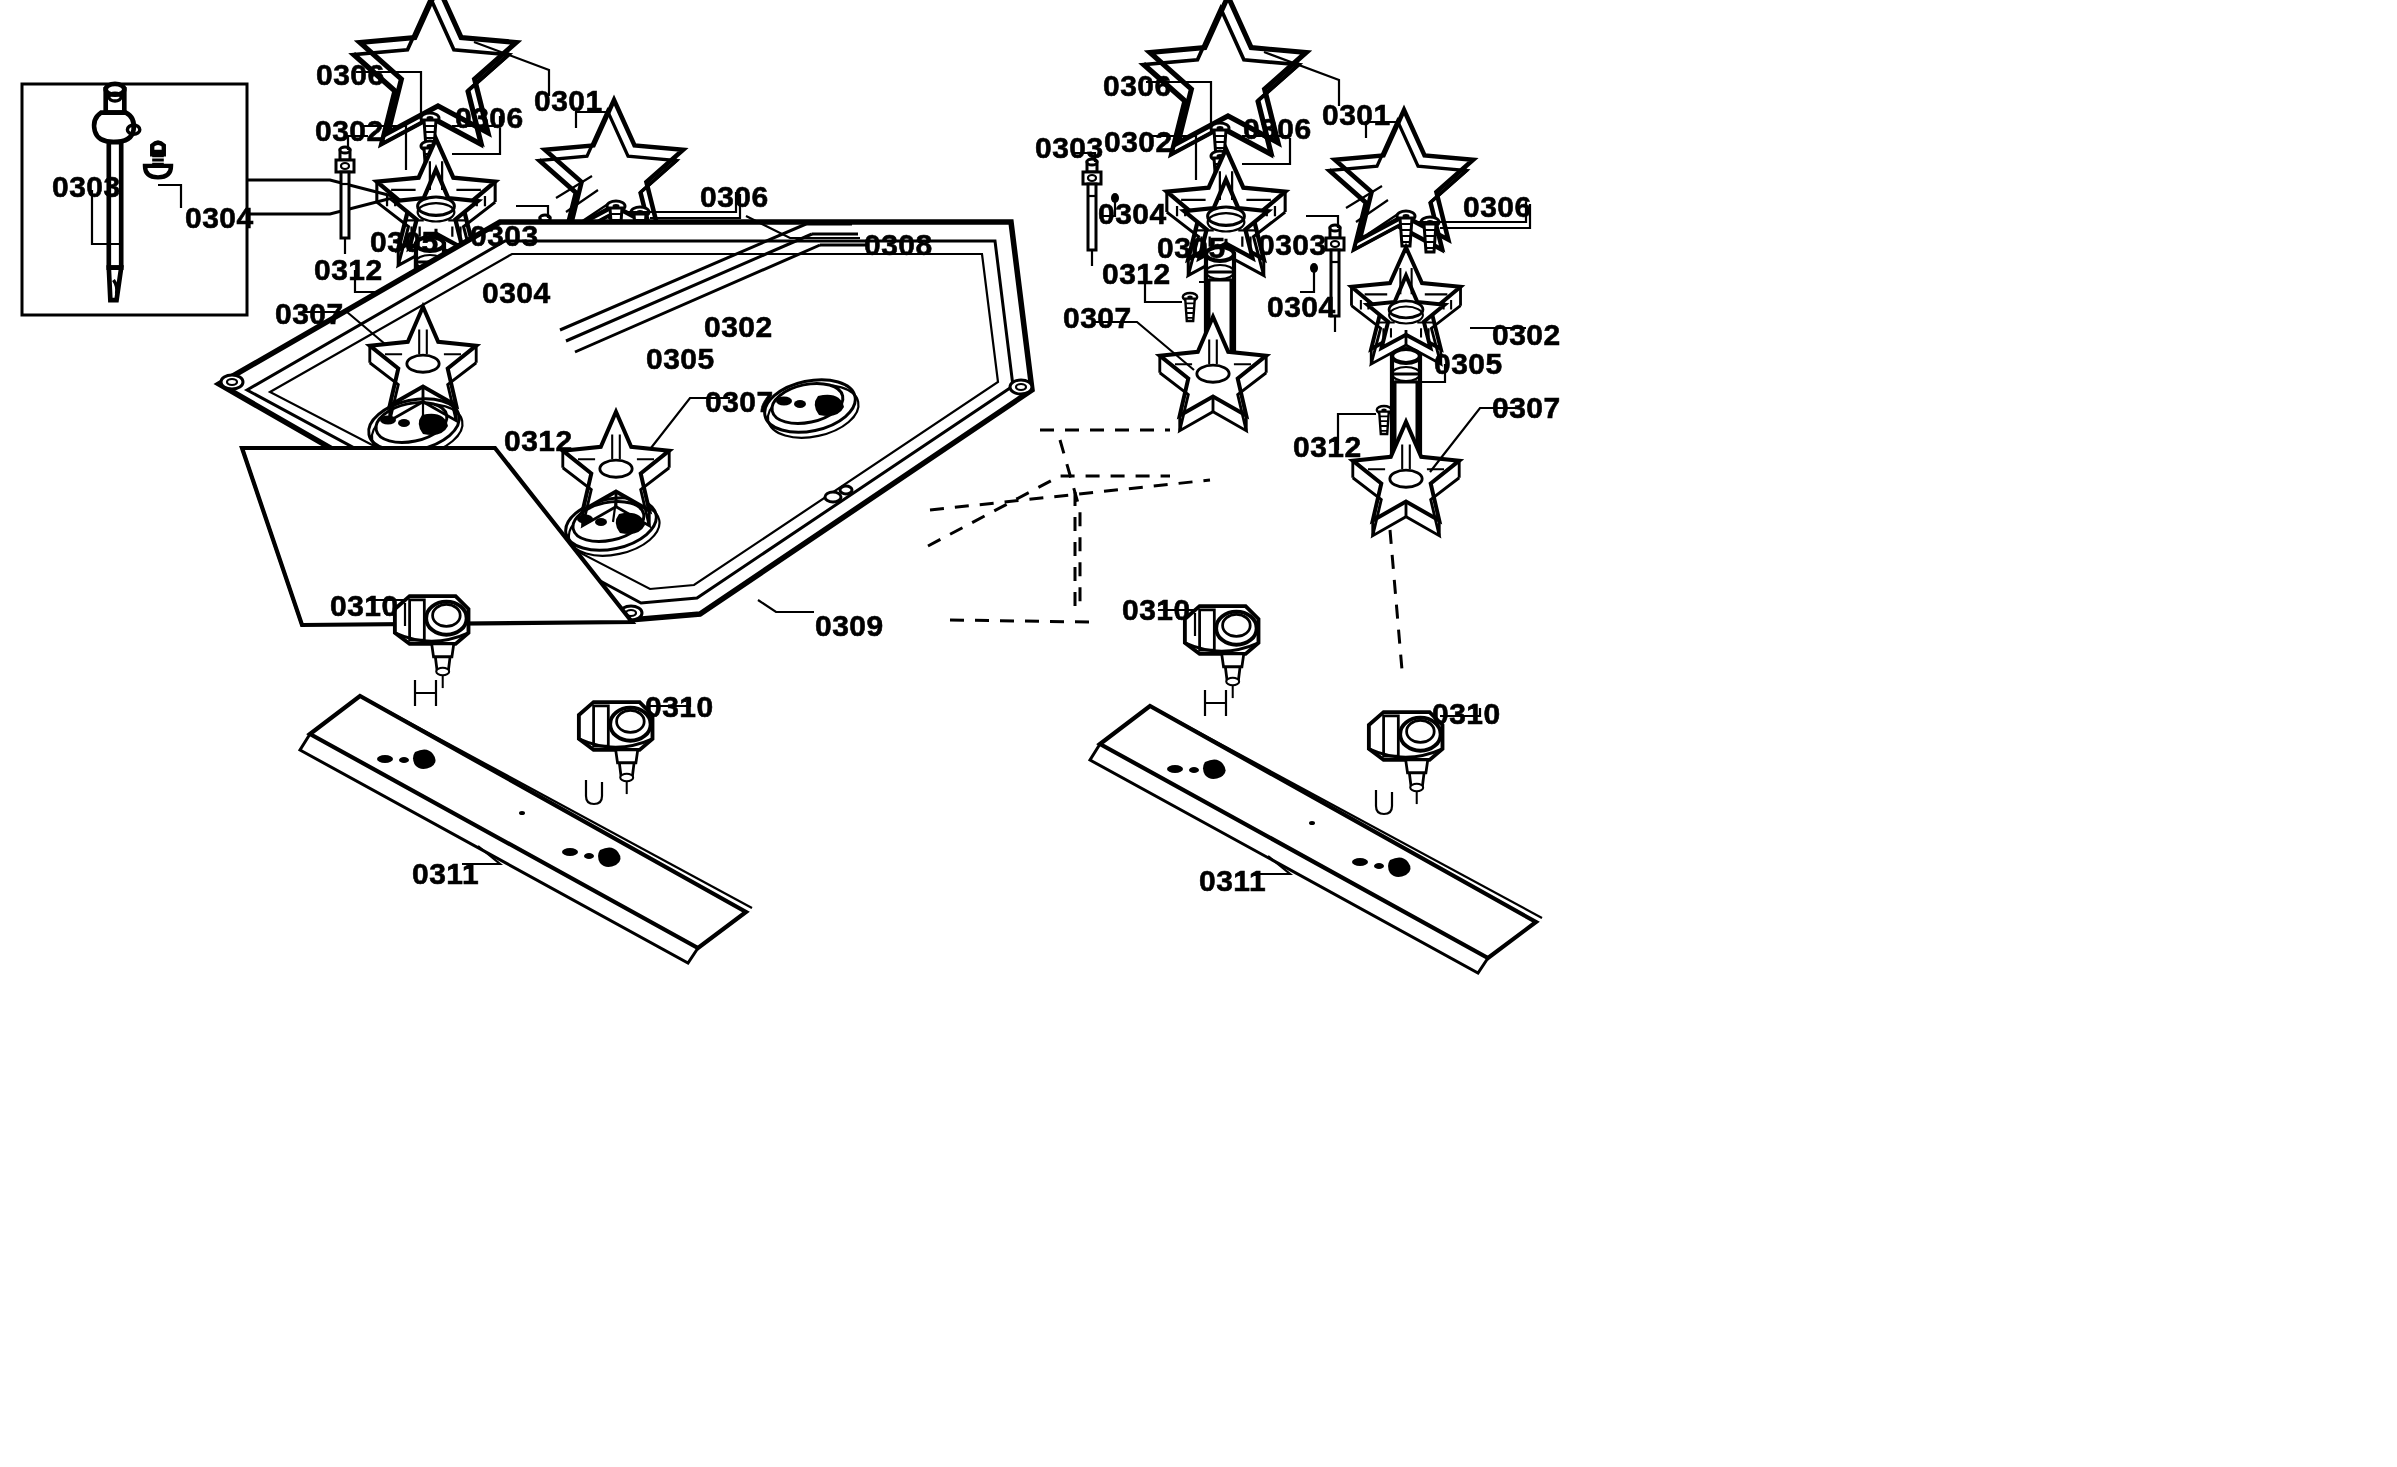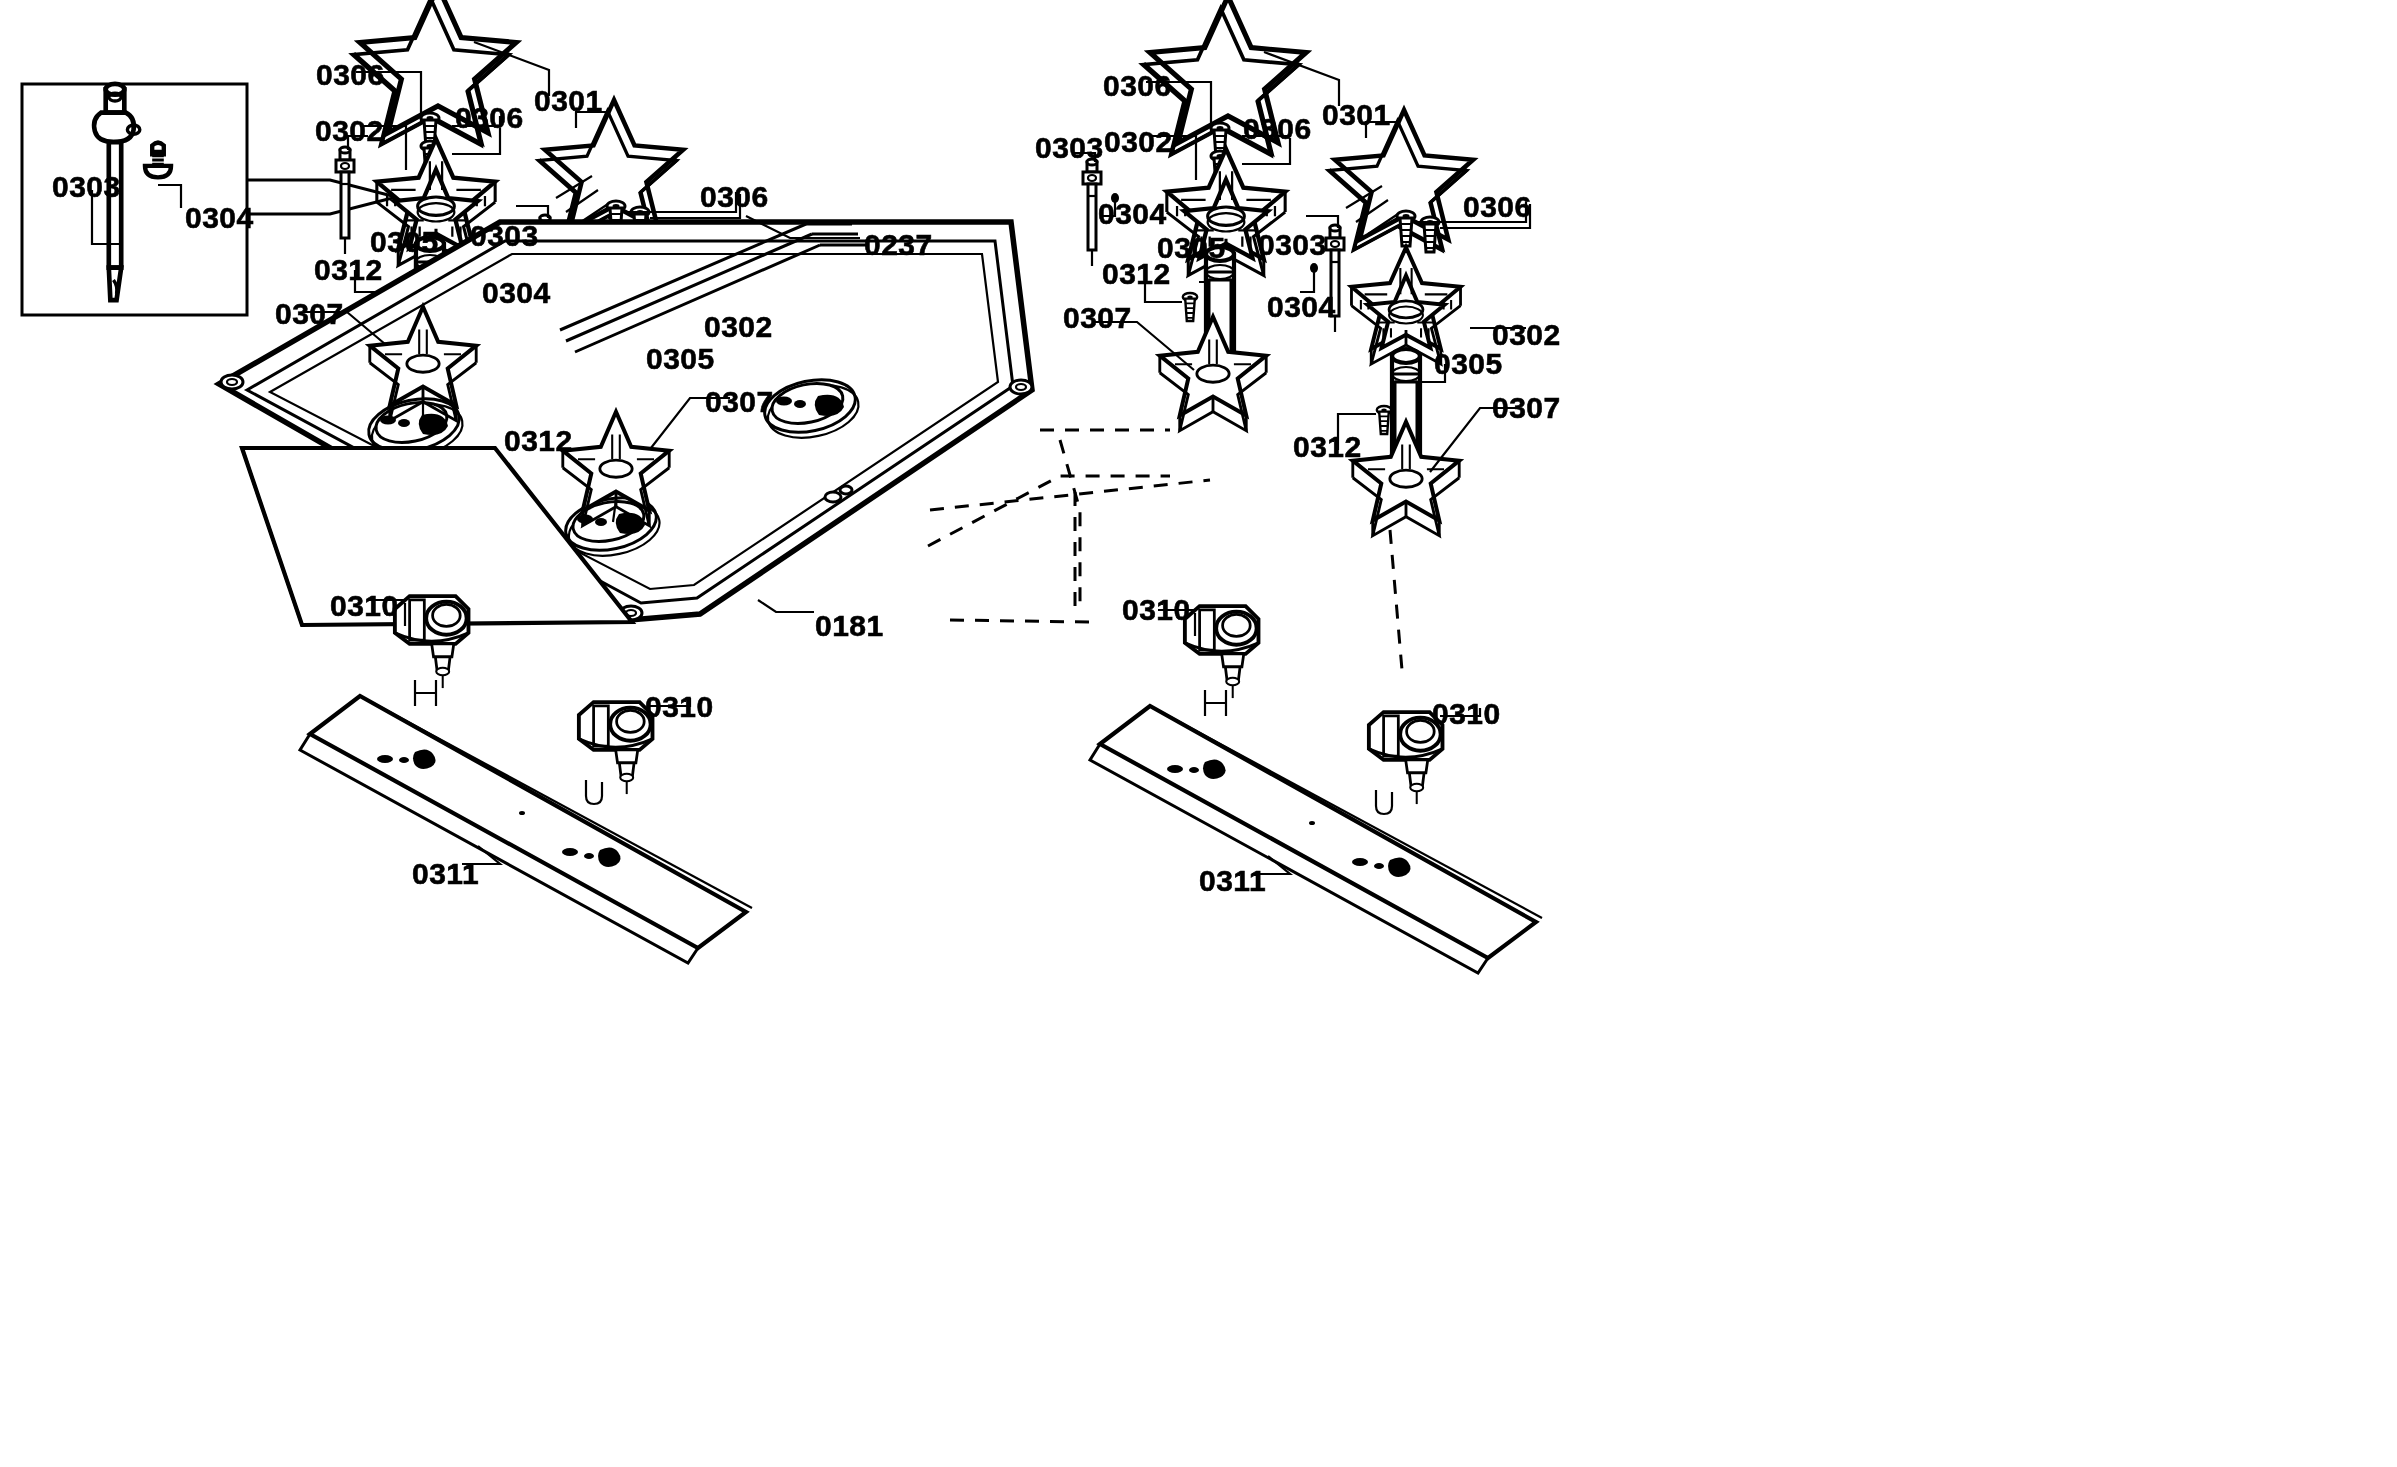--- a/index.html
+++ b/index.html
@@ -400,29 +400,29 @@
 <div class="lbl" style="left:52px;  top:170px;">0303</div>
 <div class="lbl" style="left:185px; top:201px;">0304</div>
 
 <div class="lbl" style="left:316px; top:58px;">0306</div>
 <div class="lbl" style="left:455px; top:101px;">0306</div>
 <div class="lbl" style="left:534px; top:84px;">0301</div>
 <div class="lbl" style="left:315px; top:114px;">0302</div>
 <div class="lbl" style="left:700px; top:180px;">0306</div>
 <div class="lbl" style="left:370px; top:225px;">0305</div>
 <div class="lbl" style="left:470px; top:219px;">0303</div>
-<div class="lbl" style="left:864px; top:228px;">0237</div>
+<div class="lbl" style="left:864px; top:228px;">0308</div>
 <div class="lbl" style="left:314px; top:253px;">0312</div>
 <div class="lbl" style="left:482px; top:276px;">0304</div>
 <div class="lbl" style="left:704px; top:310px;">0302</div>
 <div class="lbl" style="left:275px; top:297px;">0307</div>
 <div class="lbl" style="left:646px; top:342px;">0305</div>
 <div class="lbl" style="left:705px; top:385px;">0307</div>
 <div class="lbl" style="left:504px; top:424px;">0312</div>
-<div class="lbl" style="left:815px; top:609px;">0181</div>
+<div class="lbl" style="left:815px; top:609px;">0309</div>
 <div class="lbl" style="left:330px; top:589px;">0310</div>
 <div class="lbl" style="left:645px; top:690px;">0310</div>
 <div class="lbl" style="left:412px; top:857px;">0311</div>
 
 <div class="lbl" style="left:1103px; top:69px;">0306</div>
 <div class="lbl" style="left:1243px; top:112px;">0306</div>
 <div class="lbl" style="left:1322px; top:98px;">0301</div>
 <div class="lbl" style="left:1104px; top:125px;">0302</div>
 <div class="lbl" style="left:1035px; top:131px;">0303</div>
 <div class="lbl" style="left:1098px; top:197px;">0304</div>

